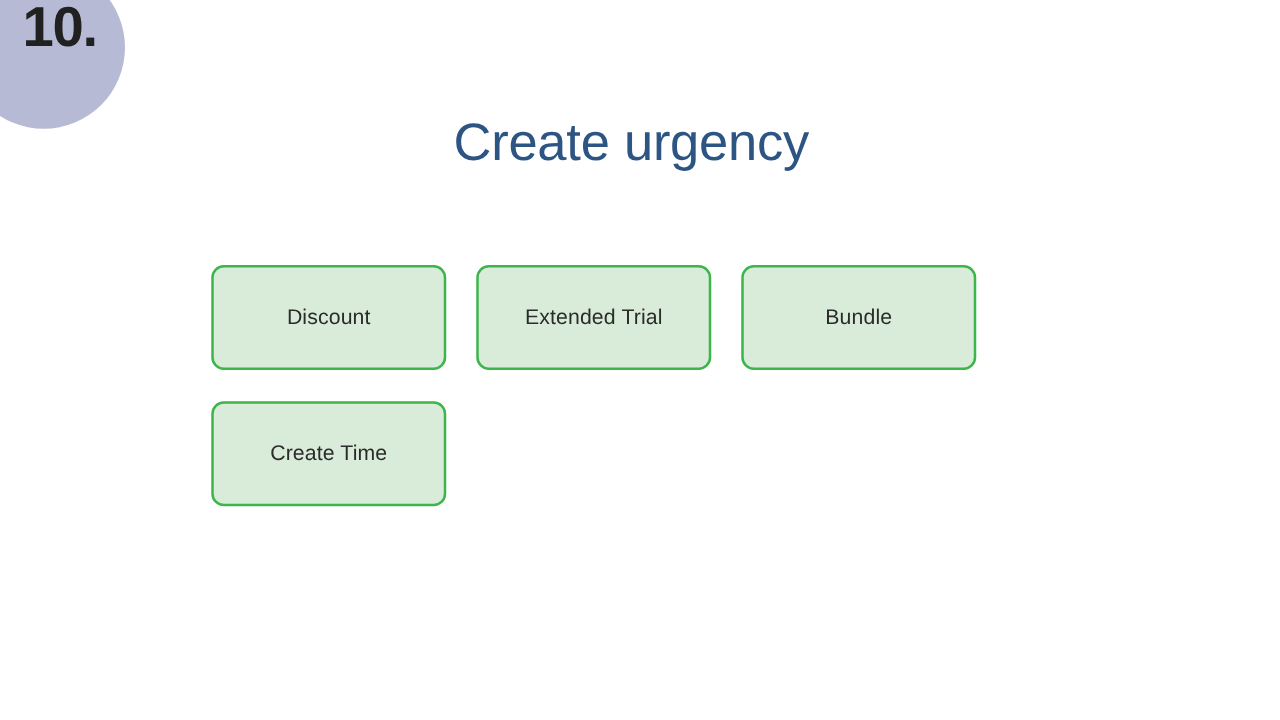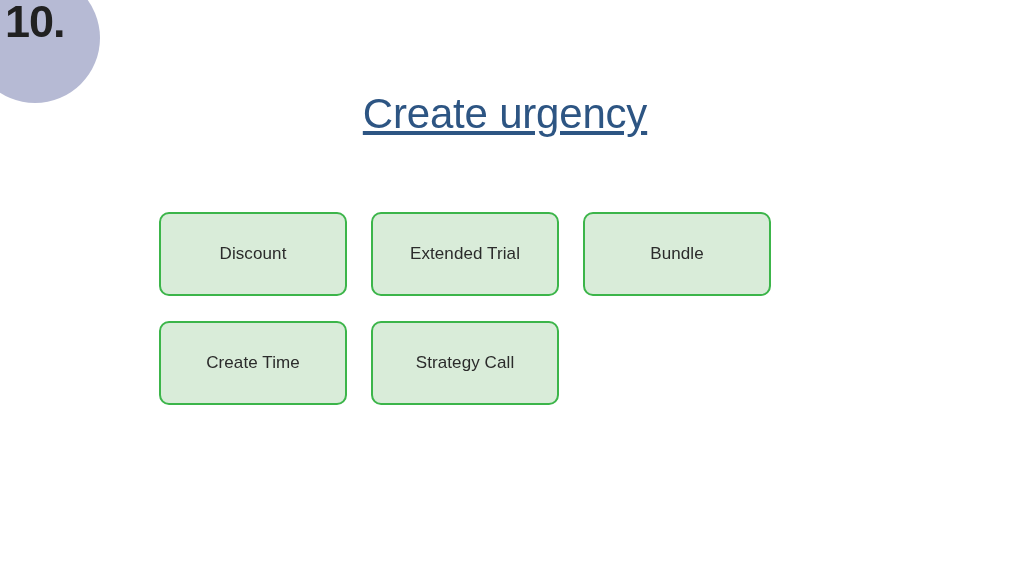--- a/index.html
+++ b/index.html
@@ -20,48 +20,47 @@
     position: absolute;
     left: -30px;
     top: -27px;
     width: 130px;
     height: 130px;
     border-radius: 50%;
     background: #b6bad4;
   }
   .badge-number {
     position: absolute;
-    left: 35px;
+    left: 48px;
     top: 26px;
     font-size: 45px;
     font-weight: bold;
     color: #212121;
     letter-spacing: -1px;
     line-height: 1;
   }
 
   
   .slide-title {
     position: absolute;
     top: 62px;
     left: 0;
     width: 1010px;
     text-align: center;
     font-size: 42px;
     font-weight: normal;
     color: #2d5583;
     letter-spacing: -0.2px;
     line-height: 1.15;
-    text-decoration: underline;
   }
 
   
   .grid {
     position: absolute;
-    left: 159px;
+    left: 169px;
     top: 212px;
     width: 612px;
     display: grid;
     grid-template-columns: repeat(3, 188px);
     grid-template-rows: repeat(3, 84px);
     column-gap: 24px;
     row-gap: 25px;
   }
   .card {
     background: #d9ecd9;
@@ -105,18 +104,15 @@
   <div class="card">
     <span class="card-label">Bundle</span>
   </div>
 
 
 
   <div class="card">
     <span class="card-label">Create Time</span>
   </div>
 
-  <div class="card">
-    <span class="card-label">Strategy Call</span>
-  </div>
 
 
 </div>
 
 </body></html>

